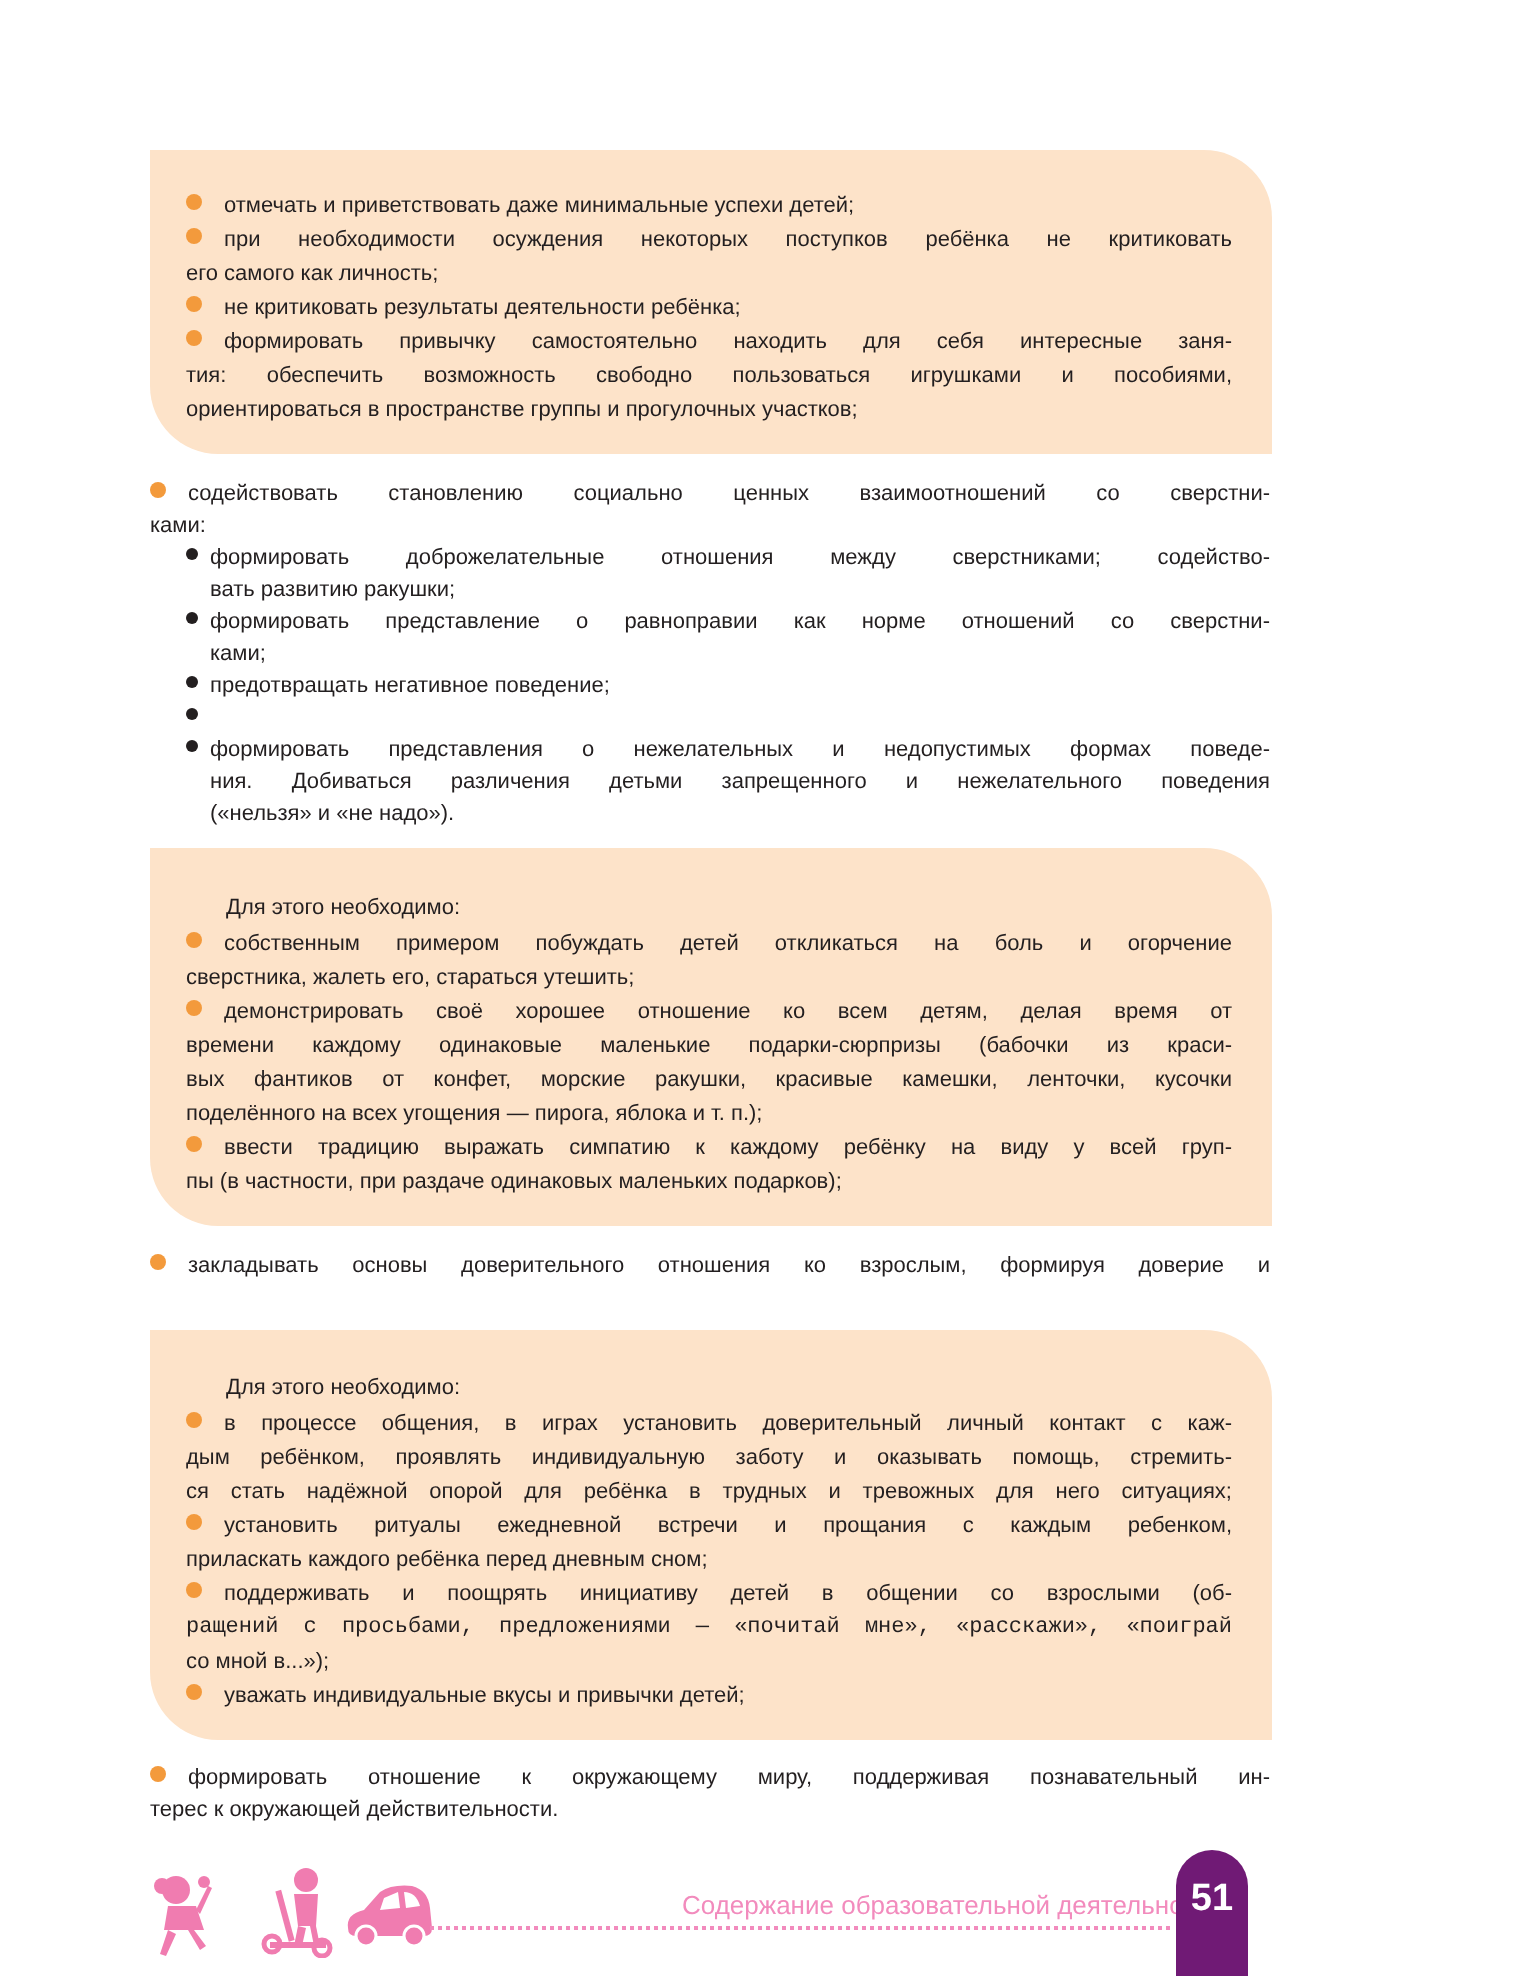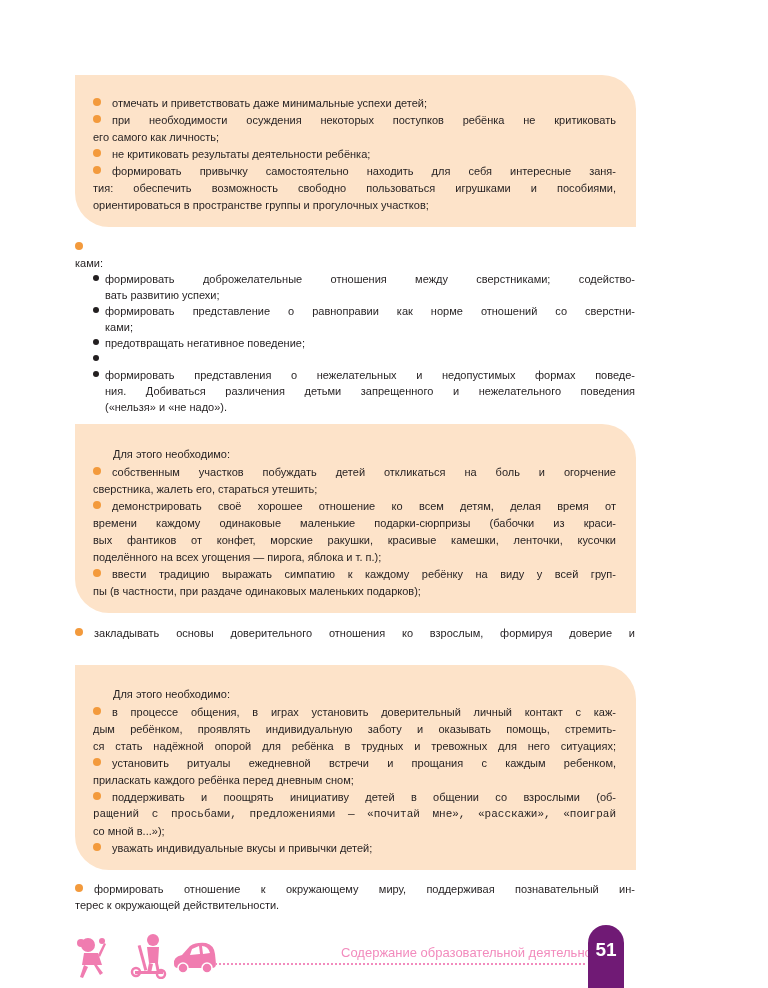--- a/index.html
+++ b/index.html
@@ -27,36 +27,36 @@
 
 <div class="box" style="top:75px;height:152px;"></div>
 <div class="line" style="left:93px;top:95px;"><span class="dot"></span><span>отмечать и приветствовать даже минимальные успехи детей;</span></div>
 <div class="line just" style="left:93px;top:112px;width:523px;"><span class="dot"></span><span>при необходимости осуждения некоторых поступков ребёнка не критиковать</span></div>
 <div class="line" style="left:93px;top:129px;"><span>его самого как личность;</span></div>
 <div class="line" style="left:93px;top:146px;"><span class="dot"></span><span>не критиковать результаты деятельности ребёнка;</span></div>
 <div class="line just" style="left:93px;top:163px;width:523px;"><span class="dot"></span><span>формировать привычку самостоятельно находить для себя интересные заня-</span></div>
 <div class="line just" style="left:93px;top:180px;width:523px;"><span>тия: обеспечить возможность свободно пользоваться игрушками и пособиями,</span></div>
 <div class="line" style="left:93px;top:197px;"><span>ориентироваться в пространстве группы и прогулочных участков;</span></div>
 
-<div class="line just" style="left:75px;top:239px;width:560px;"><span class="dot"></span></div>
+<div class="line just" style="left:75px;top:239px;width:560px;"><span class="dot"></span><span>содействовать становлению социально ценных взаимоотношений со сверстни-</span></div>
 <div class="line" style="left:75px;top:255px;text-align:center;"><span>ками:</span></div>
 
 <div class="line just" style="left:93px;top:271px;width:542px;"><span class="bdot"></span><span>формировать доброжелательные отношения между сверстниками; содейство-</span></div>
-<div class="line" style="left:105px;top:287px;"><span>вать развитию успехи;</span></div>
+<div class="line" style="left:105px;top:287px;"><span>вать развитию ракушки;</span></div>
 <div class="line just" style="left:93px;top:303px;width:542px;"><span class="bdot"></span><span>формировать представление о равноправии как норме отношений со сверстни-</span></div>
 <div class="line" style="left:105px;top:319px;"><span>ками;</span></div>
 <div class="line" style="left:93px;top:335px;"><span class="bdot"></span><span>предотвращать негативное поведение;</span></div>
 <div class="line just" style="left:93px;top:351px;width:542px;"><span class="bdot"></span></div>
 <div class="line just" style="left:93px;top:367px;width:542px;"><span class="bdot"></span><span>формировать представления о нежелательных и недопустимых формах поведе-</span></div>
 <div class="line just" style="left:105px;top:383px;width:530px;"><span>ния. Добиваться различения детьми запрещенного и нежелательного поведения</span></div>
 <div class="line" style="left:105px;top:399px;text-align:center;"><span>(«нельзя» и «не надо»).</span></div>
 
 <div class="box" style="top:424px;height:189px;"></div>
 <div class="line" style="left:113px;top:446px;">Для этого необходимо:</div>
-<div class="line just" style="left:93px;top:464px;width:523px;"><span class="dot"></span><span>собственным участков побуждать детей откликаться на боль и огорчение</span></div>
+<div class="line just" style="left:93px;top:464px;width:523px;"><span class="dot"></span><span>собственным примером побуждать детей откликаться на боль и огорчение</span></div>
 <div class="line" style="left:93px;top:481px;"><span>сверстника, жалеть его, стараться утешить;</span></div>
 <div class="line just" style="left:93px;top:498px;width:523px;"><span class="dot"></span><span>демонстрировать своё хорошее отношение ко всем детям, делая время от</span></div>
 <div class="line just" style="left:93px;top:515px;width:523px;"><span>времени каждому одинаковые маленькие подарки-сюрпризы (бабочки из краси-</span></div>
 <div class="line just" style="left:93px;top:532px;width:523px;"><span>вых фантиков от конфет, морские ракушки, красивые камешки, ленточки, кусочки</span></div>
 <div class="line" style="left:93px;top:549px;"><span>поделённого на всех угощения — пирога, яблока и т. п.);</span></div>
 <div class="line just" style="left:93px;top:566px;width:523px;"><span class="dot"></span><span>ввести традицию выражать симпатию к каждому ребёнку на виду у всей груп-</span></div>
 <div class="line" style="left:93px;top:583px;"><span>пы (в частности, при раздаче одинаковых маленьких подарков);</span></div>
 
 <div class="line just" style="left:75px;top:625px;width:560px;"><span class="dot"></span><span>закладывать основы доверительного отношения ко взрослым, формируя доверие и</span></div>
 <div class="line" style="left:75px;top:641px;margin-top:36px;"><span>привязанность к воспитателю.</span></div>

